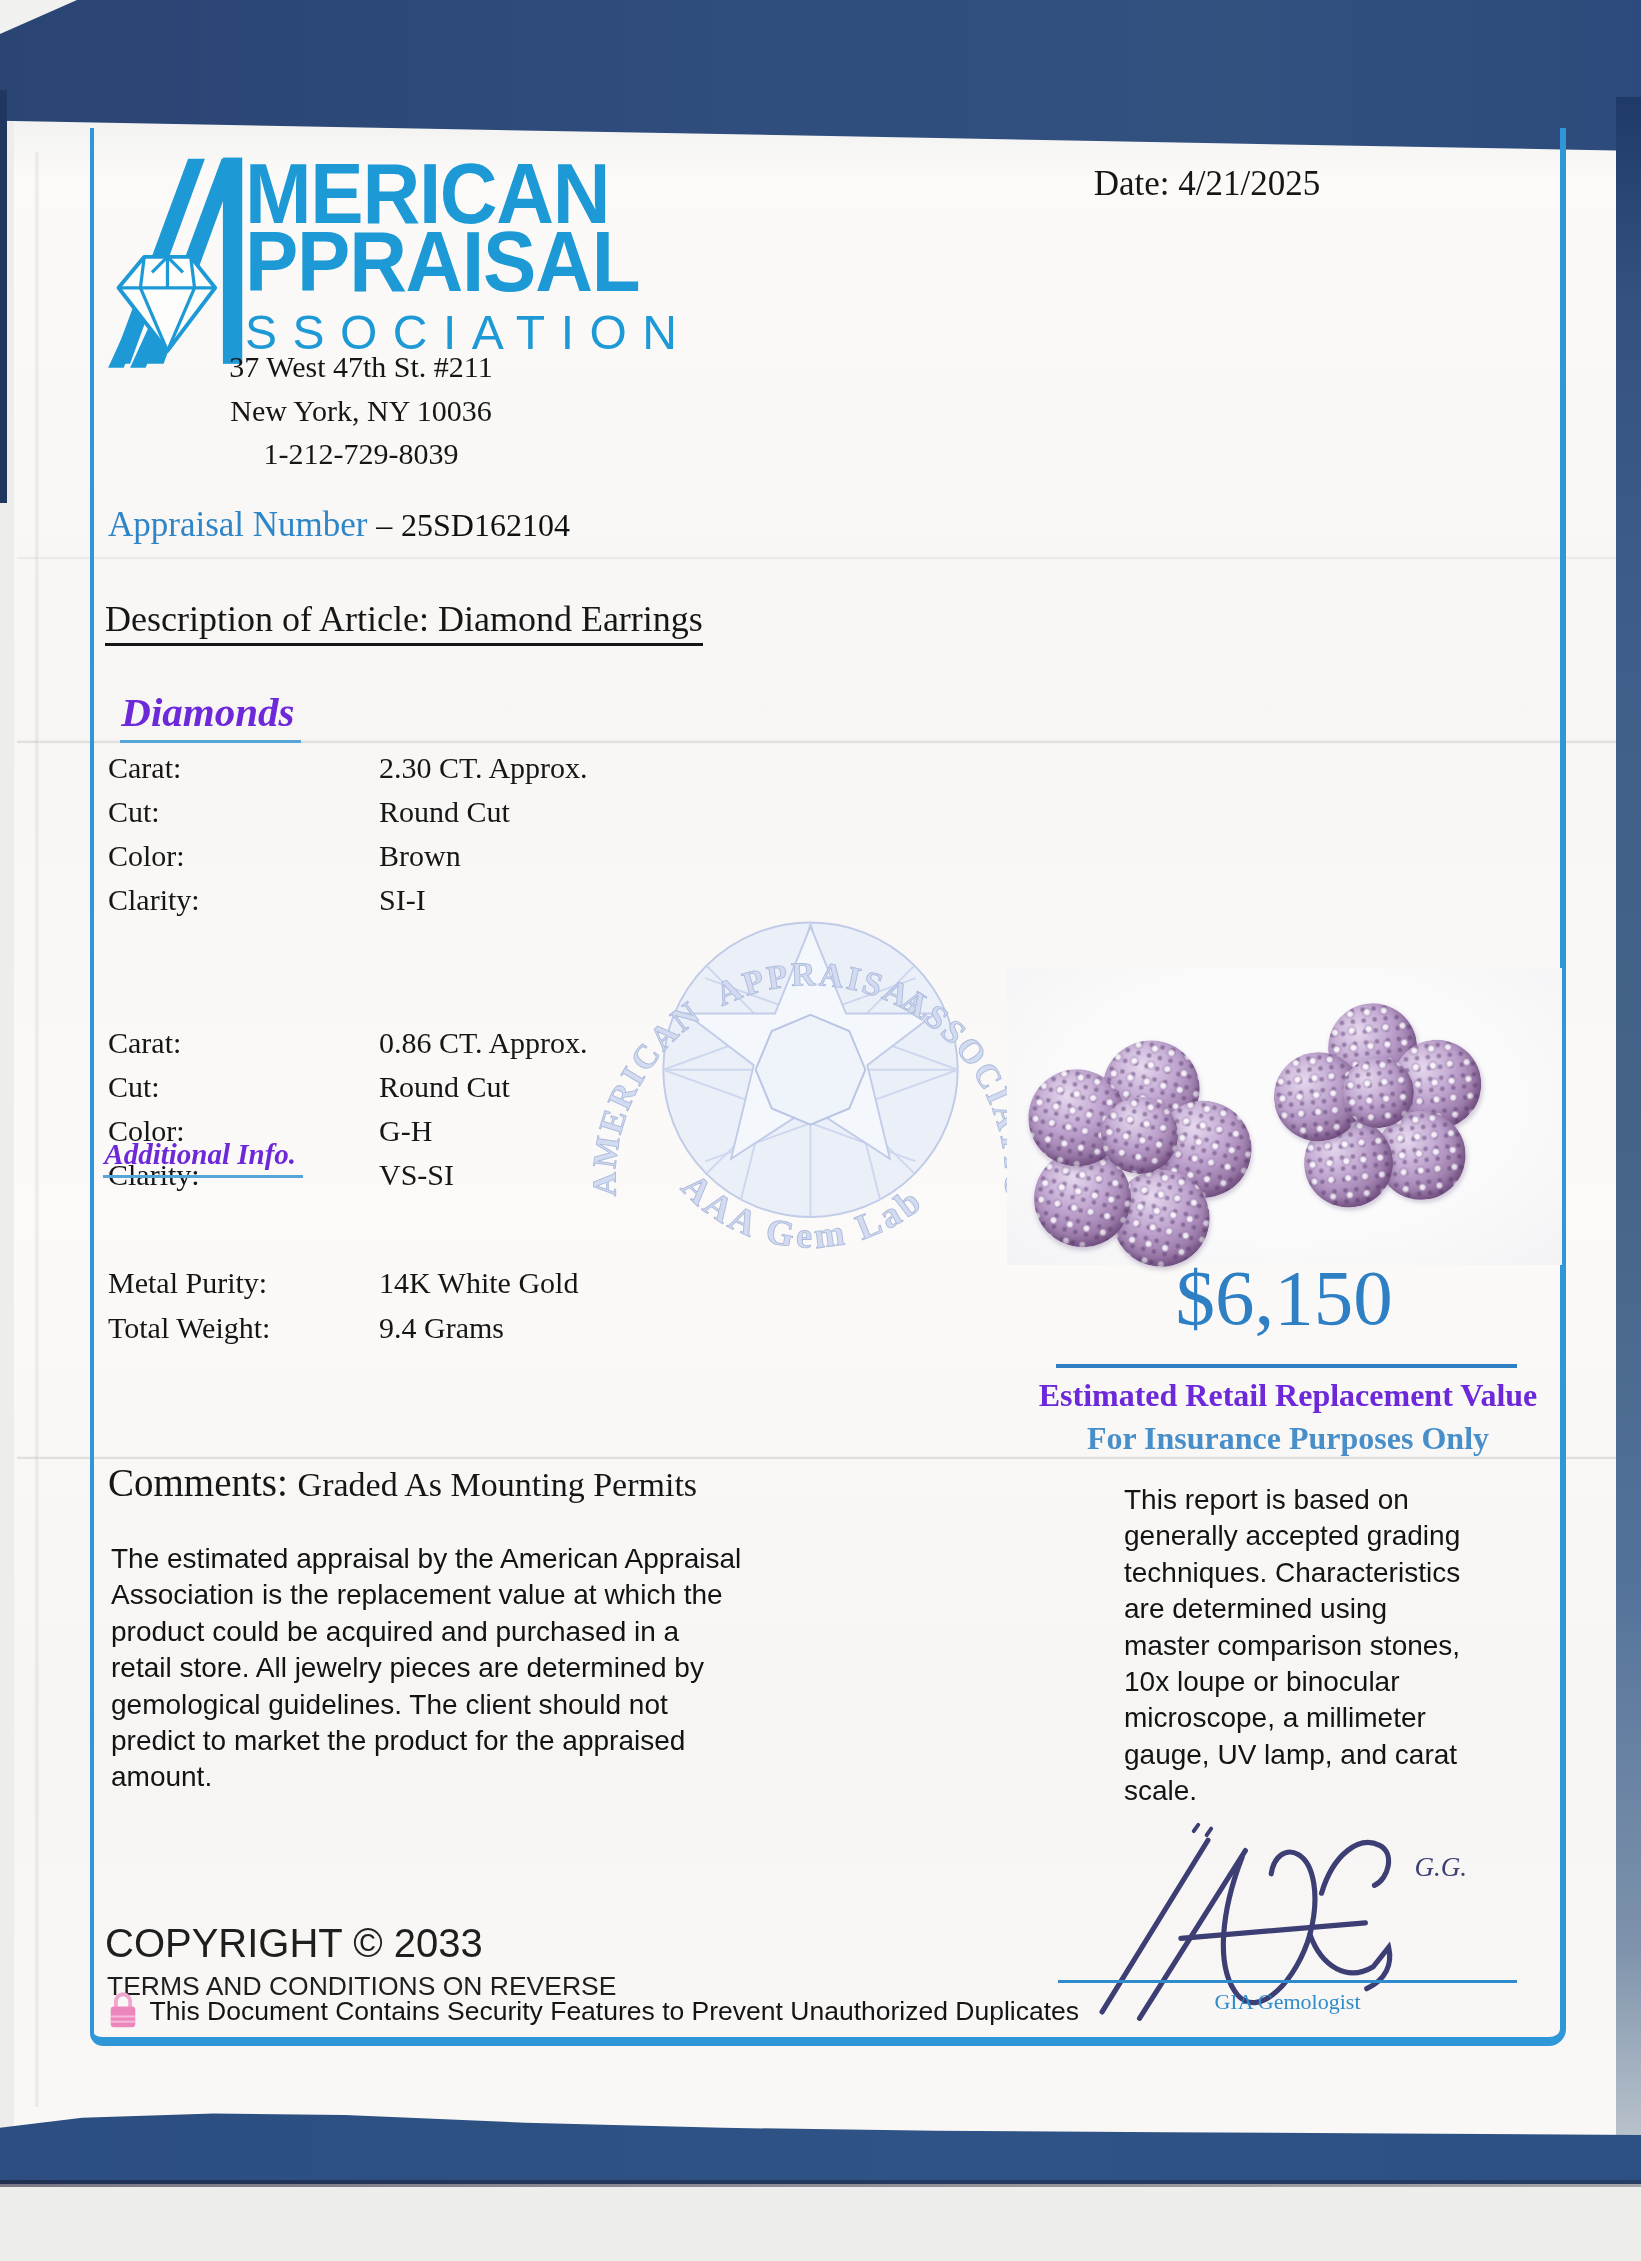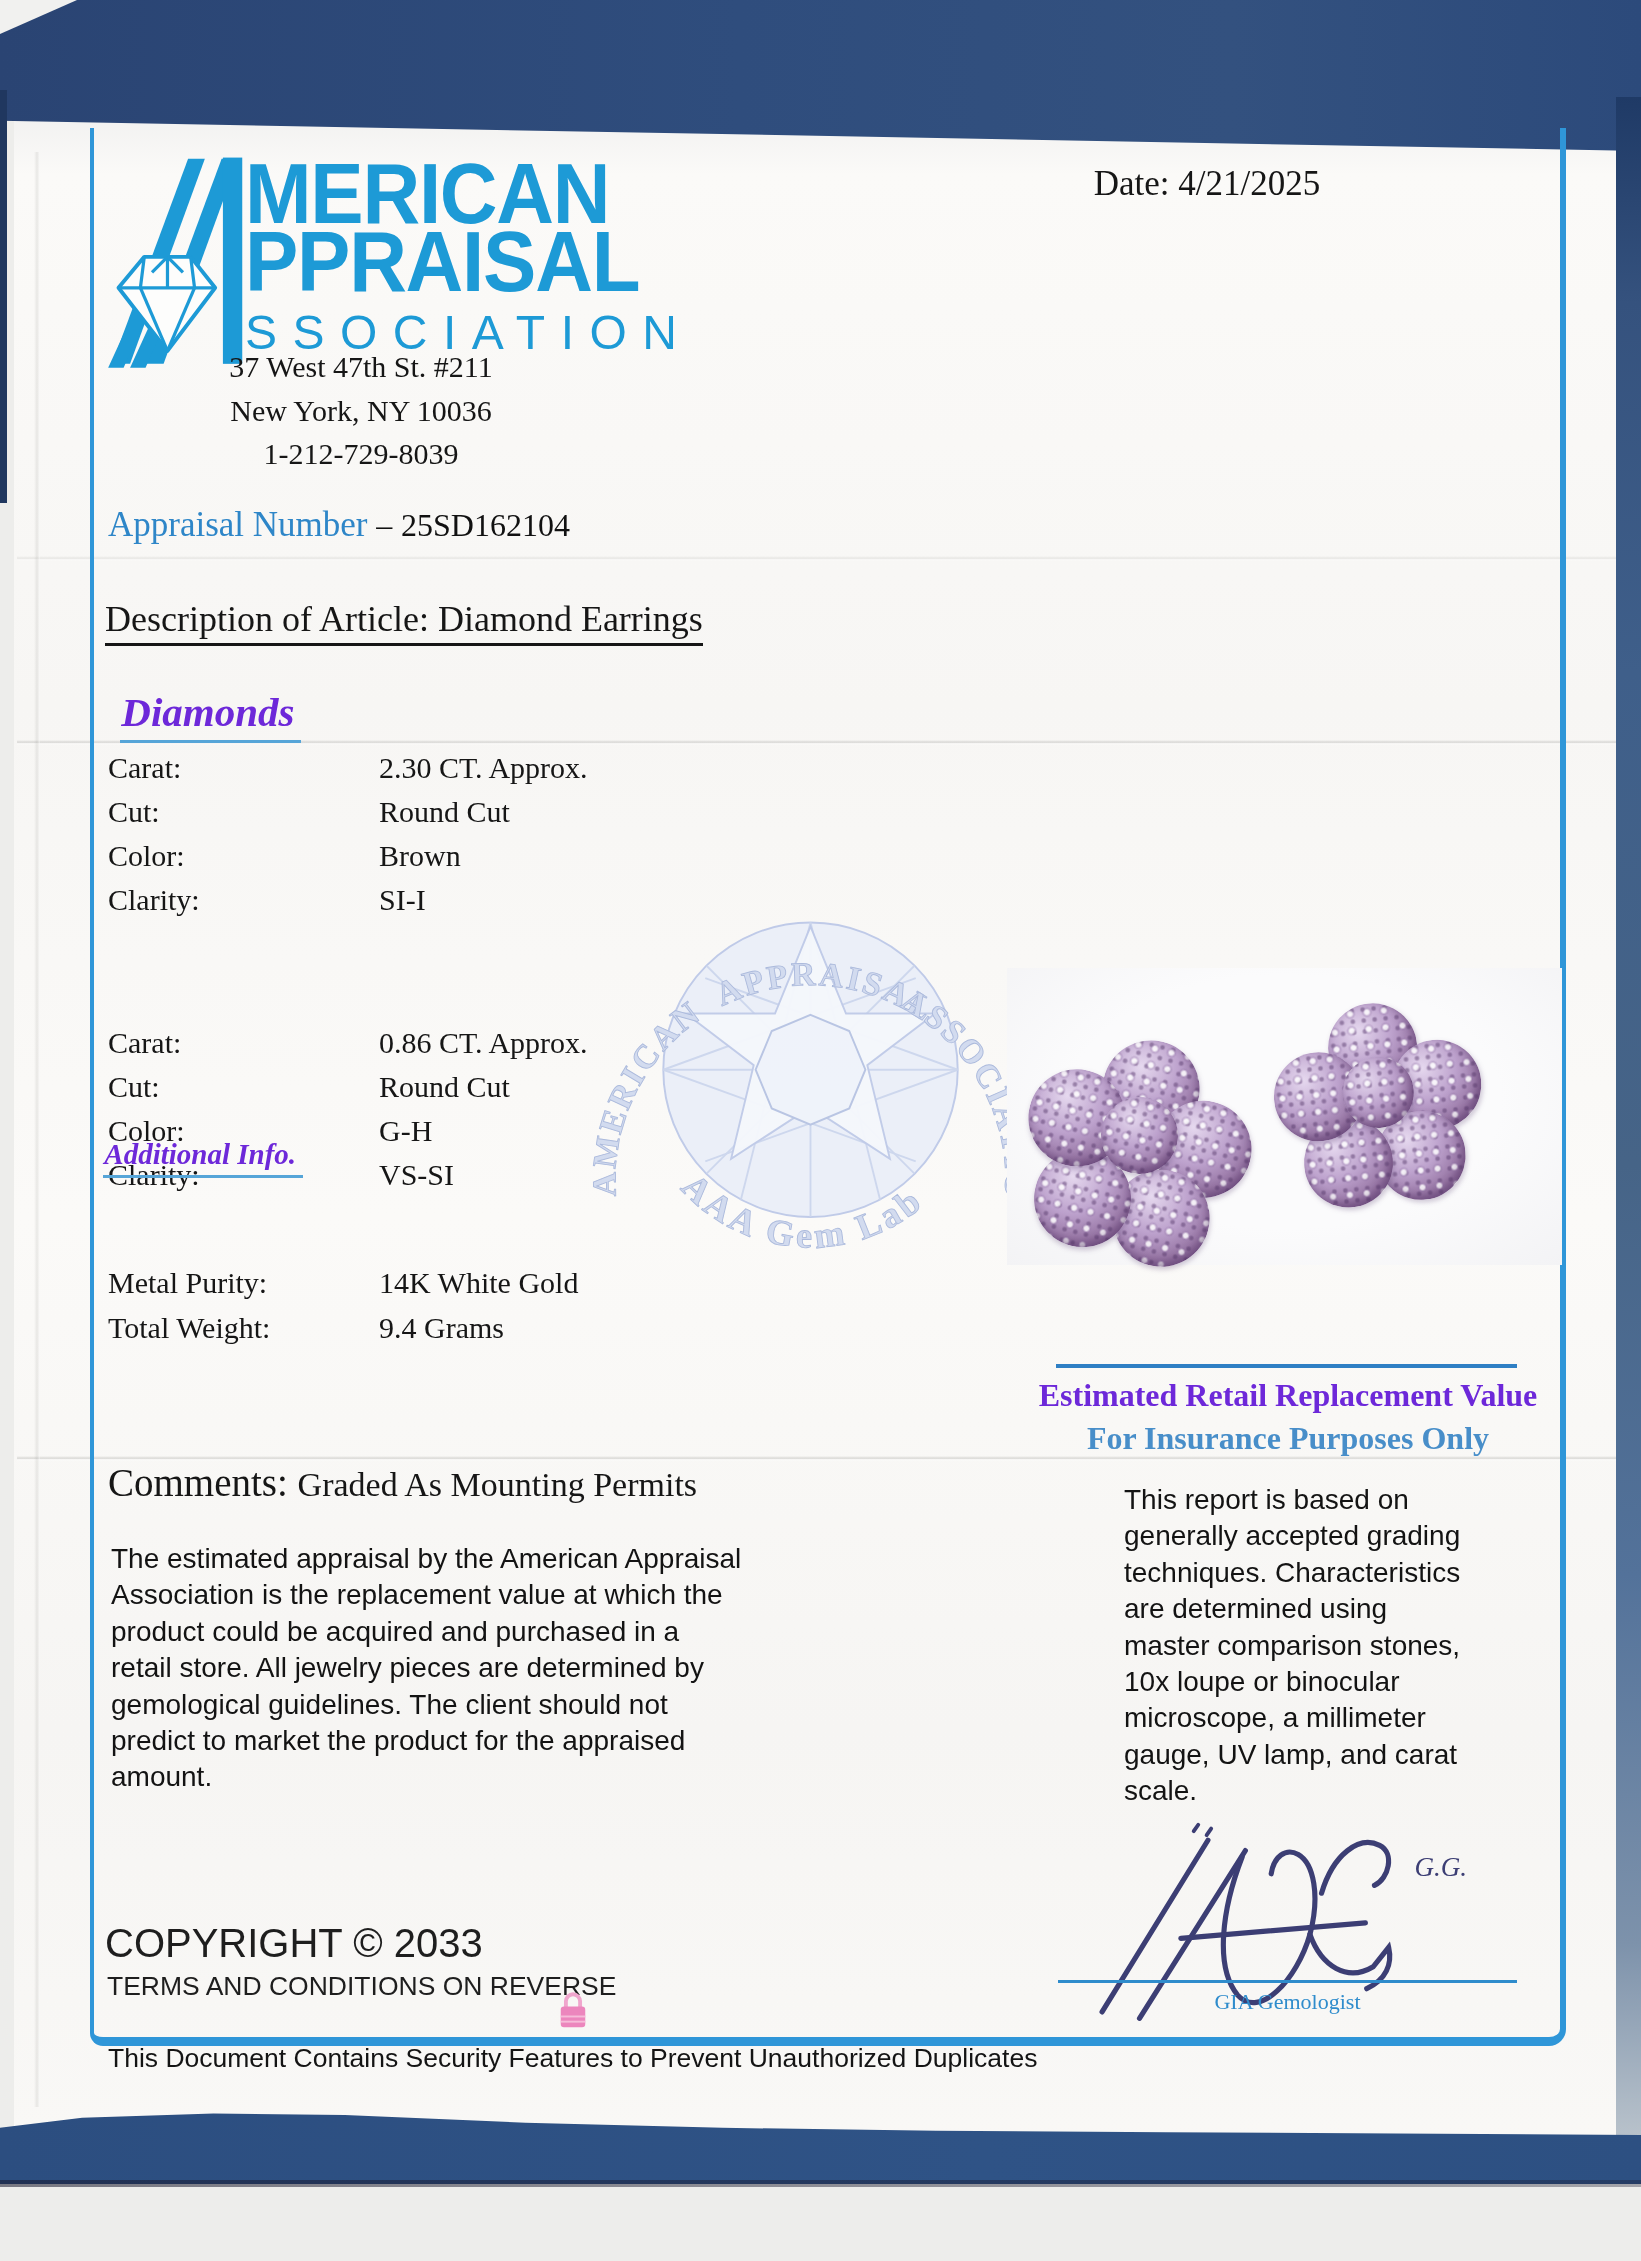--- a/index.html
+++ b/index.html
@@ -101,21 +101,21 @@
   .comments-val{font-size:34px;}
   .para-left{left:111px;top:1541px;width:636px;font-family:"Liberation Sans",sans-serif;font-size:28px;line-height:1.3;color:#131313;}
   .para-right{left:1124px;top:1482px;width:356px;font-family:"Liberation Sans",sans-serif;font-size:28px;line-height:1.3;color:#131313;}
   
   .signature{left:1084px;top:1817px;}
   .gia-rule{left:1058px;top:1980px;width:459px;height:3.2px;background:#2f8ccc;}
   .gia-title{left:1058px;top:1989px;width:459px;text-align:center;font-size:22px;color:#2f8ccc;}
   
   .copyright{left:105px;top:1921px;font-family:"Liberation Sans",sans-serif;font-size:40px;color:#1e1e1e;}
   .terms{left:107px;top:1971px;font-family:"Liberation Sans",sans-serif;font-size:26.5px;color:#1e1e1e;}
-  .security-row{left:108px;top:1991px;display:flex;align-items:center;gap:11.6px;flex-direction:column;}
+  .security-row{left:108px;top:1991px;display:flex;align-items:center;gap:11.6px;}
   .security-text{font-family:"Liberation Sans",sans-serif;font-size:26.5px;color:#141414;}
 </style>
 </head>
 <body>
 
 <div id="canvas">
 
   <div class="abs paper"></div>
   <div class="abs scan-top-edge"></div>
   <div class="abs top-band"></div>
@@ -268,20 +268,21 @@
     <div class="row">
         <span class="lbl">Metal Purity:</span>
         <span>14K White Gold</span>
       </div>
     <div class="row">
         <span class="lbl">Total Weight:</span>
         <span>9.4 Grams</span>
       </div>
   </div>
 
+  <div class="abs amount">$6,150</div>
   <div class="abs amount-rule"></div>
   <div class="abs val-cap1">Estimated Retail Replacement Value</div>
   <div class="abs val-cap2">For Insurance Purposes Only</div>
 
   <div class="abs comments-row">
     <span>Comments:</span>
     <span class="comments-val">Graded As Mounting Permits</span>
   </div>
   <div class="abs para-left">The estimated appraisal by the American Appraisal Association is the replacement value at which the product could be acquired and purchased in a retail store. All jewelry pieces are determined by gemological guidelines. The client should not predict to market the product for the appraised amount.</div>
   <div class="abs para-right">This report is based on generally accepted grading techniques. Characteristics are determined using master comparison stones, 10x loupe or binocular microscope, a millimeter gauge, UV lamp, and carat scale.</div>

